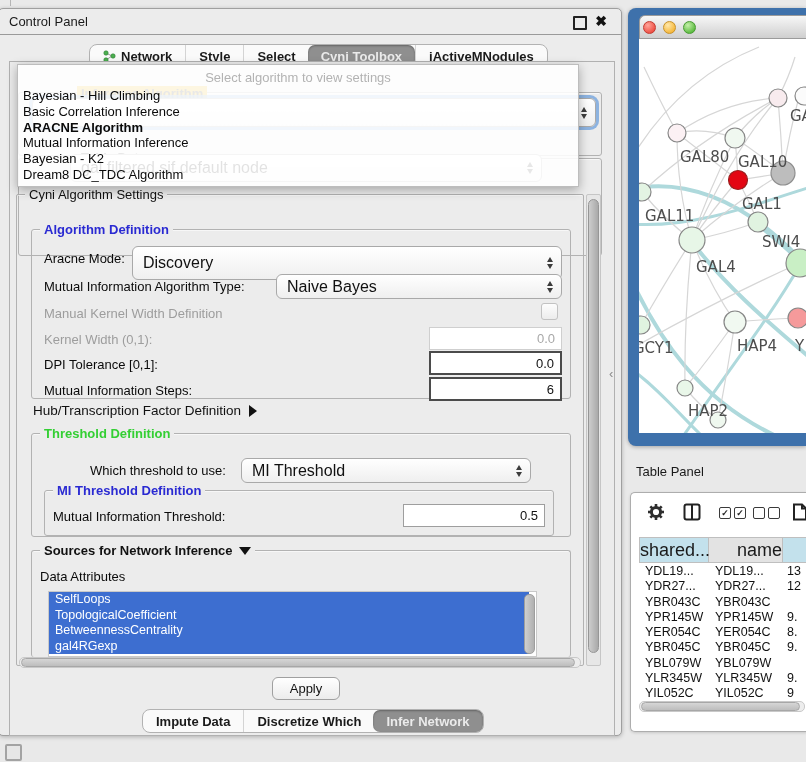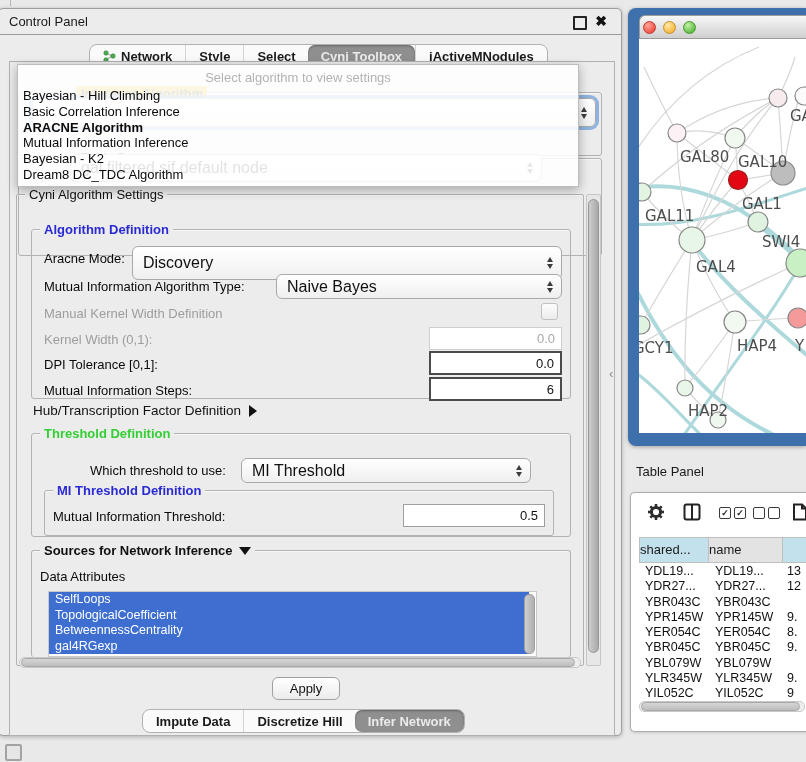--- a/index.html
+++ b/index.html
@@ -72,22 +72,22 @@
   #net-title{position:absolute;left:11px;top:7px;right:0;height:24px;
              background:linear-gradient(#f7f7f7,#cfcfcf);border:1px solid #9b9b9b;border-right:none;
              border-radius:6px 0 0 0;box-sizing:border-box}
   .tl{position:absolute;top:5px;width:13px;height:13px;border-radius:50%;box-sizing:border-box}
   #net-canvas{position:absolute;left:11px;top:31px;right:0;bottom:13px;background:#ffffff;overflow:hidden}
   #net-canvas svg text{font-family:"DejaVu Sans",sans-serif;font-size:15px;fill:#4d4d4d}
   
   #tbl-win{position:absolute;left:630px;top:492px;width:176px;height:238px;background:#fff;
            border:1px solid #adadad;border-right:none;border-radius:5px 0 0 5px;overflow:hidden;
            box-shadow:0 1px 3px rgba(0,0,0,.15)}
-  .th{box-sizing:border-box;border:1px solid #bfbfbf;border-left:none;text-align:left;
-      font-size:13px;line-height:24px;height:26px;color:#1a1a1a}
+  .th{box-sizing:border-box;border:1px solid #bfbfbf;border-left:none;text-align:right;
+      font-size:18px;line-height:24px;height:26px;color:#1a1a1a}
   .trow{display:flex;height:15.3px;line-height:15.3px;font-size:12.5px;color:#111;white-space:nowrap}
   .tc1{width:70px;padding-left:6px;box-sizing:border-box;overflow:hidden}
   .tc2{width:74px;padding-left:6px;box-sizing:border-box;overflow:hidden}
   .tc3{flex:1;padding-left:4px;overflow:hidden}
   .ico{position:absolute;top:0}
   .ckbx{display:inline-block;width:10px;height:10px;border:1.5px solid #3a3a3a;border-radius:2px;
         font-size:9px;line-height:10px;text-align:center;font-weight:bold;color:#222;background:#fff}
   .ghost-lbl{position:absolute;font-size:13px;color:#444;white-space:nowrap}
 </style>
 </head>
@@ -234,21 +234,21 @@
       <div class="thumb" style="top:4px;height:452px"></div>
     </div>
 
     <button class="btn" style="left:262px;top:615px;width:68px;height:23px">Apply</button>
 
     <div class="tabbar" style="left:132px;top:647px">
       <span class="tab">
           <span>Impute Data</span>
         </span>
       <span class="tab">
-          <span>Discretize Hill</span>
+          <span>Discretize Which</span>
         </span>
       <span class="tab sel">
           <span>Infer Network</span>
         </span>
     </div>
   </div>
 
   <div id="algo-pop">
     <div class="pop-ph">Select algorithm to view settings</div>
     <div class="pop-it">Bayesian - Hill Climbing</div>

